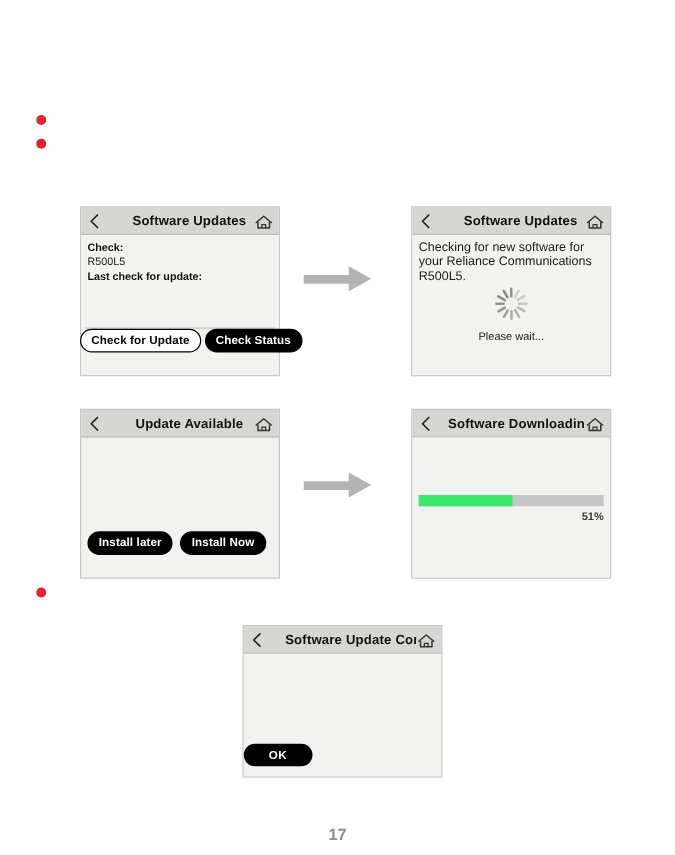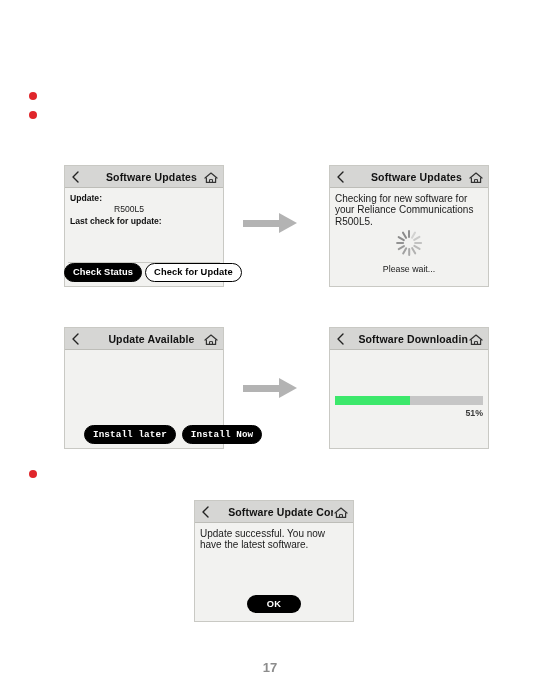--- a/index.html
+++ b/index.html
@@ -21,21 +21,21 @@
   }
   .bullet-text{
     position:absolute;
     font-size:11px;color:#1a1a1a;
     white-space:nowrap;
   }
 
   
   .screen{
     position:absolute;
-    width:160px;height:122px;
+    width:160px;height:136px;
     background:#f2f2f0;
     border:1px solid #c9c9c4;
     box-sizing:border-box;
     display:flex;flex-direction:column;
     overflow:visible;
   }
   .screen-inner{
     position:absolute;inset:0;
     display:flex;flex-direction:column;
   }
@@ -88,21 +88,20 @@
 
   
   .info-label{
     font-size:8.6px;font-weight:bold;color:#111;
     line-height:10.6px;
   }
   .info-value{
     font-size:8.6px;color:#1a1a1a;
     line-height:10.6px;
     margin-bottom:1.5px;
-    margin-left:44px;
   }
   .divider{
     position:absolute;
     left:3px;right:3px;
     height:1px;background:#c9c9c4;
   }
 
   
   .btnrow{
     position:absolute;
@@ -194,21 +193,21 @@
     border-top:10.5px solid transparent;
     border-bottom:10.5px solid transparent;
     border-left:18px solid #b3b3b3;
   }
 
   
   .ok-wrap{
     position:absolute;
     left:0;right:0;
     bottom:8px;
-    display:flex;justify-content:center;
+    display:flex;justify-content:flex-start;
   }
   .ok-pill{
     background:#000;color:#fff;
     font-size:9.3px;font-weight:bold;
     border-radius:999px;
     padding:4px 20px;
     letter-spacing:0.4px;
     cursor:pointer;
   }
 
@@ -242,35 +241,35 @@
         </svg>
         <div class="screen-title">Software Updates</div>
         <svg class="home-icon" viewBox="0 0 16 15">
           <path d="M2 8 L8 3 L14 8" fill="none" stroke="#333" stroke-width="1.2" stroke-linecap="round" stroke-linejoin="round"></path>
           <path d="M3.4 7.6 L3.4 12.4 L12.6 12.4 L12.6 7.6" fill="none" stroke="#333" stroke-width="1.2" stroke-linejoin="round"></path>
           <path d="M6.5 12.4 L6.5 9.6 L9.5 9.6 L9.5 12.4" fill="none" stroke="#333" stroke-width="1"></path>
         </svg>
       </div>
       <div class="body">
         <div>
-          <div class="info-label">Update:</div>
+          <div class="info-label">Check:</div>
           <div class="info-value">R500L5</div>
         </div>
         <div>
         </div>
         <div>
           <div class="info-label">Last check for update:</div>
         </div>
         <div class="divider" style="top:74px;"></div>
       </div>
     </div>
 
     <div class="btnrow" style="left:-1px;top:97px;gap:3px;">
+      <div class="pill pill-light">Check for Update</div>
       <div class="pill pill-dark">Check Status</div>
-      <div class="pill pill-light">Check for Update</div>
     </div>
   </div>
 
   <div class="arrow" style="left:243px;top:213px;width:56px;height:21px;">
     <div class="shaft"></div>
     <div class="head"></div>
   </div>
 
   <div class="screen" style="left:329px;top:165px;">
     <div class="screen-inner">
@@ -313,21 +312,21 @@
           <polyline points="9,2 4,7 9,12" fill="none" stroke="#222" stroke-width="1.4" stroke-linecap="round" stroke-linejoin="round"></polyline>
         </svg>
         <div class="screen-title">Update Available</div>
         <svg class="home-icon" viewBox="0 0 16 15">
           <path d="M2 8 L8 3 L14 8" fill="none" stroke="#333" stroke-width="1.2" stroke-linecap="round" stroke-linejoin="round"></path>
           <path d="M3.4 7.6 L3.4 12.4 L12.6 12.4 L12.6 7.6" fill="none" stroke="#333" stroke-width="1.2" stroke-linejoin="round"></path>
           <path d="M6.5 12.4 L6.5 9.6 L9.5 9.6 L9.5 12.4" fill="none" stroke="#333" stroke-width="1"></path>
         </svg>
       </div>
     </div>
-    <div class="btnrow" style="left:19px;top:97px;gap:6px;font-family:Liberation Mono, monospace;">
+    <div class="btnrow" style="left:5px;top:97px;gap:6px;">
       <div class="pill pill-dark">Install later</div>
       <div class="pill pill-dark">Install Now</div>
     </div>
   </div>
 
   <div class="arrow" style="left:243px;top:378px;width:56px;height:21px;">
     <div class="shaft"></div>
     <div class="head"></div>
   </div>
 
@@ -363,21 +362,20 @@
           <polyline points="9,2 4,7 9,12" fill="none" stroke="#222" stroke-width="1.4" stroke-linecap="round" stroke-linejoin="round"></polyline>
         </svg>
         <div class="screen-title">Software Update Cor</div>
         <svg class="home-icon" viewBox="0 0 16 15">
           <path d="M2 8 L8 3 L14 8" fill="none" stroke="#333" stroke-width="1.2" stroke-linecap="round" stroke-linejoin="round"></path>
           <path d="M3.4 7.6 L3.4 12.4 L12.6 12.4 L12.6 7.6" fill="none" stroke="#333" stroke-width="1.2" stroke-linejoin="round"></path>
           <path d="M6.5 12.4 L6.5 9.6 L9.5 9.6 L9.5 12.4" fill="none" stroke="#333" stroke-width="1"></path>
         </svg>
       </div>
       <div class="body">
-        <p class="para">Update successful. You now have the latest software.</p>
         <div class="ok-wrap">
           <div class="ok-pill">OK</div>
         </div>
       </div>
     </div>
   </div>
 
   <div class="pagenum">17</div>
 
 </div>

